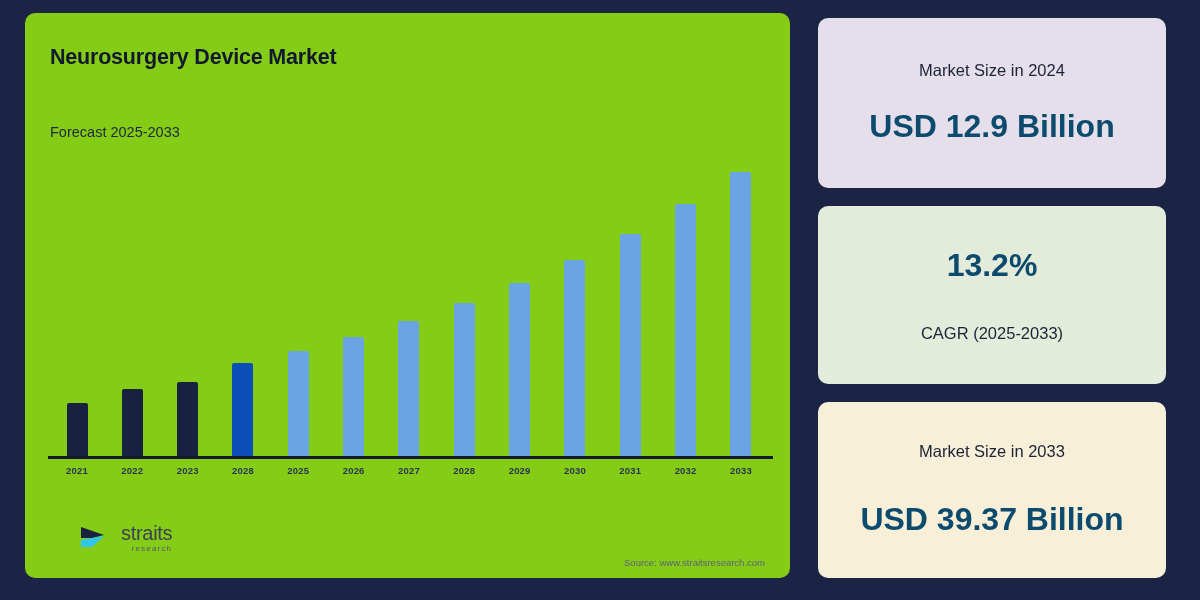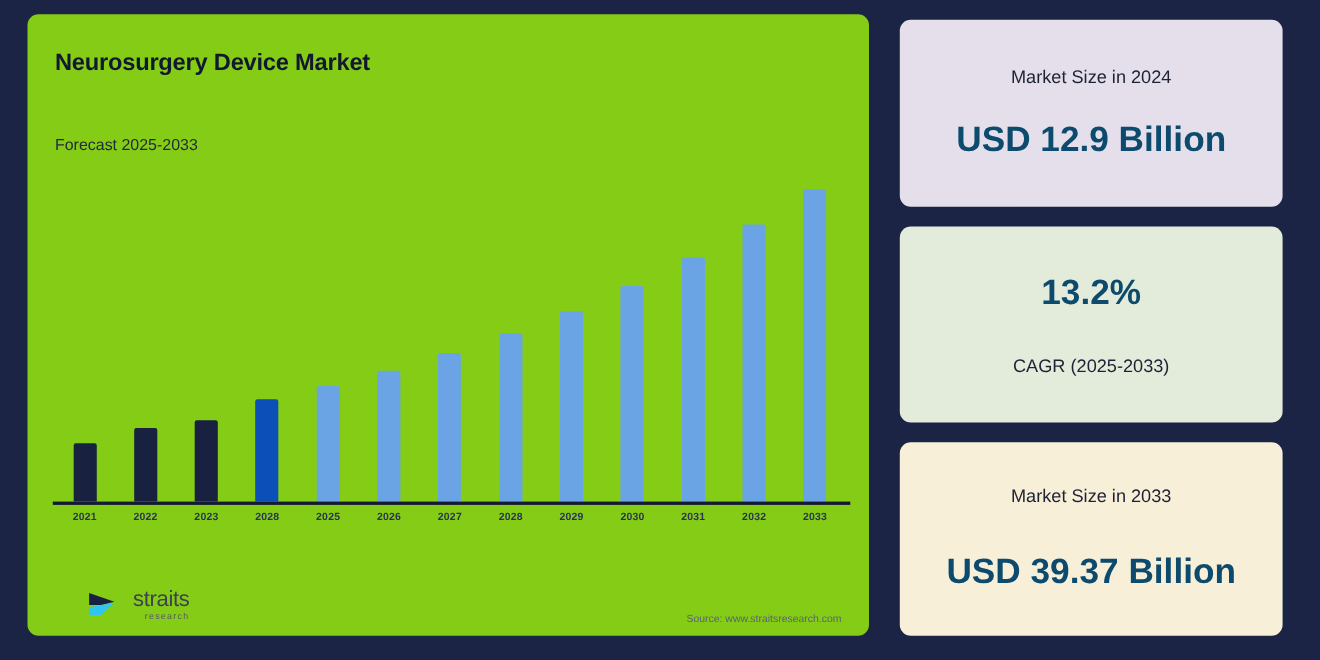--- a/index.html
+++ b/index.html
@@ -104,21 +104,21 @@
     font-size: 9.5px;
     font-weight: bold;
     color: #2a3350;
     letter-spacing: 0.2px;
   }
 
   
   #logo-wrap {
     position: absolute;
     left: 53px;
-    top: 520px;
+    top: 508px;
     display: flex;
     align-items: center;
     gap: 9px;
   }
   #logo-mark {
     width: 34px;
     height: 34px;
     position: relative;
     flex: 0 0 auto;
   }

